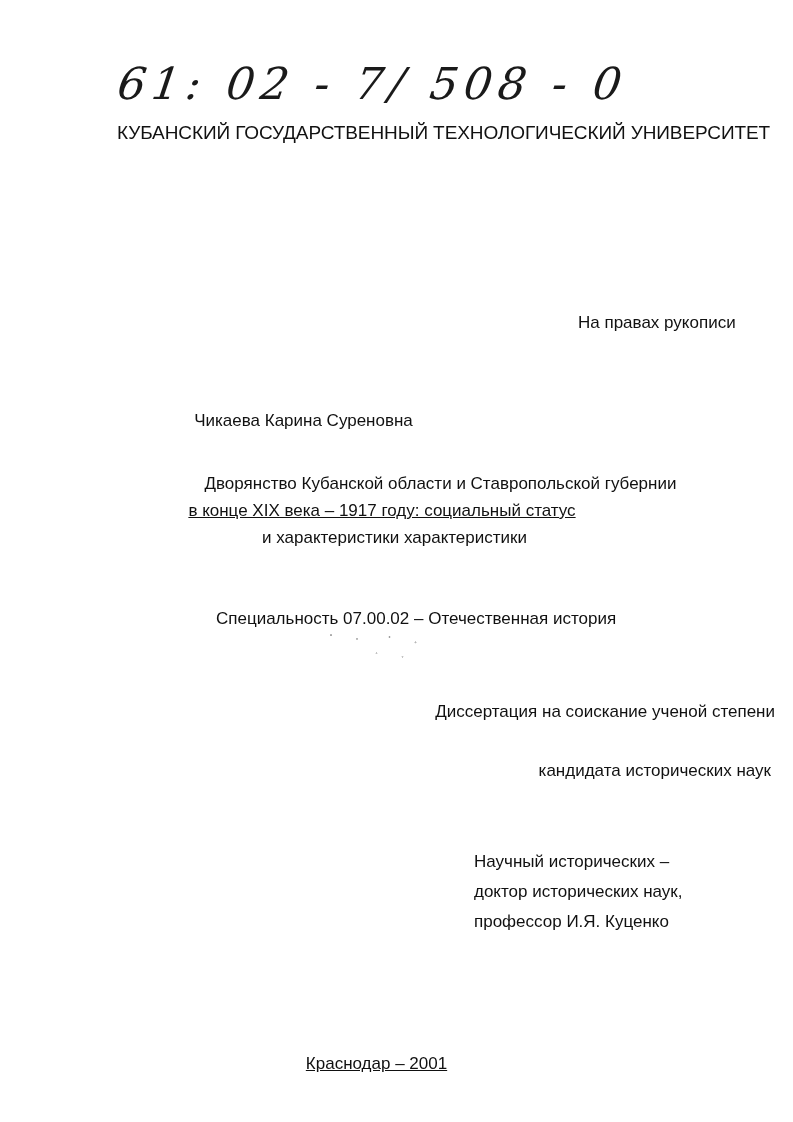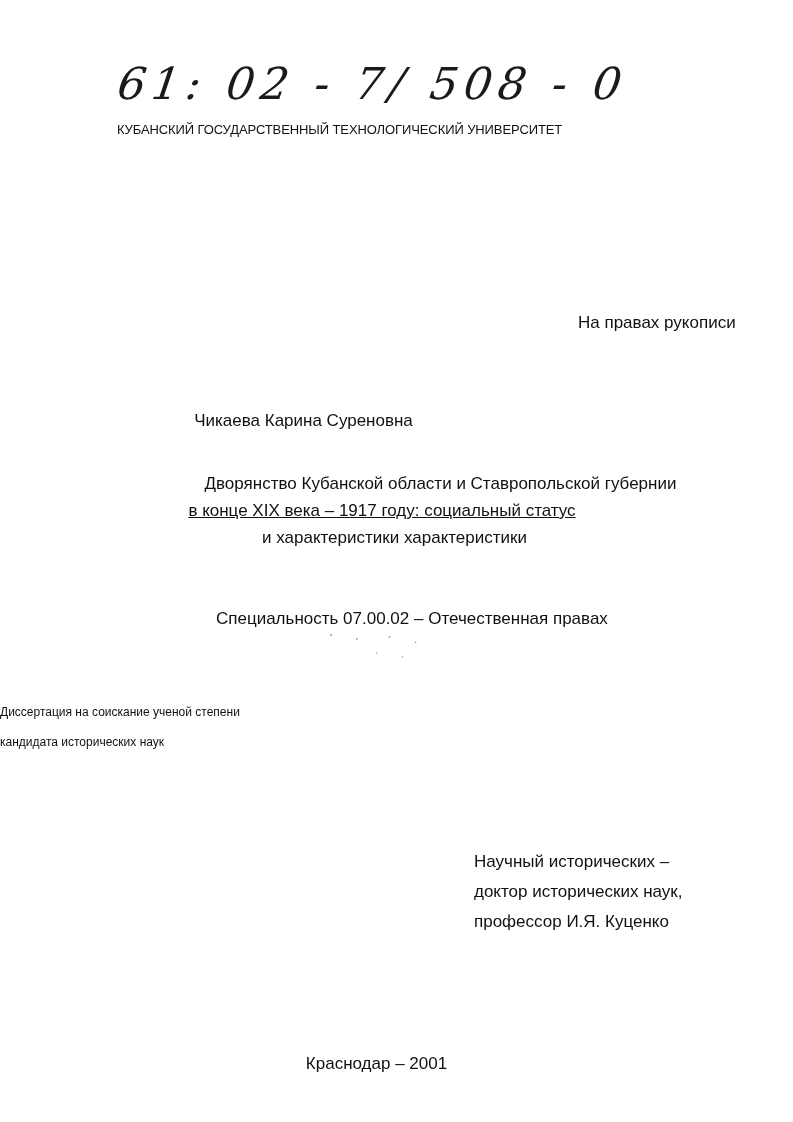--- a/index.html
+++ b/index.html
@@ -27,21 +27,21 @@
       font-family: "DejaVu Serif", serif;
       font-style: italic;
       font-size: 44px;
       letter-spacing: 6px;
       color: #1a1a1a;
       transform: skewX(-8deg);
       line-height: 1;
     }
     .university {
       left: 117px; top: 122px;
-      font-size: 13px;
+      font-size: 19px;
       letter-spacing: -0.1px;
     }
     .rights {
       left: 578px; top: 293px;
       font-size: 17px;
       margin-top: 20px;
     }
     .author {
       left: 0; width: 627px; top: 411px;
       text-align: center;
@@ -70,37 +70,37 @@
         radial-gradient(circle at 10% 20%, #888 0.8px, transparent 1.2px),
         radial-gradient(circle at 30% 30%, #999 0.8px, transparent 1.2px),
         radial-gradient(circle at 55% 25%, #777 0.8px, transparent 1.2px),
         radial-gradient(circle at 75% 40%, #999 0.8px, transparent 1.2px),
         radial-gradient(circle at 45% 70%, #aaa 0.8px, transparent 1.2px),
         radial-gradient(circle at 65% 80%, #aaa 0.8px, transparent 1.2px);
       opacity: 0.7;
     }
     .dissertation {
       left: 0; width: 775px; top: 697px;
-      text-align: left;
-      font-size: 12px;
+      text-align: right;
+      font-size: 17px;
       line-height: 30px;
     }
     .dissertation .d1 { display: block; padding-left: 0px; }
-    .dissertation .d2 { display: block; padding-right: 4px; }
+    .dissertation .d2 { display: block; padding-right: 4px; margin-top: 29px; }
     .supervisor {
       left: 474px; top: 847px;
       font-size: 17px;
       line-height: 30px;
     }
     .supervisor span { display: block; }
     .city {
       left: 0; width: 793px; top: 1054px;
       text-align: center;
       font-size: 17px;
-      padding-right: 40px; box-sizing: border-box;
+      padding-right: 40px; box-sizing: border-box; text-decoration: underline;
     }
   </style>
 </head>
 <body>
 
 <div class="page">
 
   <div class="abs handwritten">61: 02 - 7/ 508 - 0</div>
 
   <div class="abs university">КУБАНСКИЙ ГОСУДАРСТВЕННЫЙ ТЕХНОЛОГИЧЕСКИЙ УНИВЕРСИТЕТ</div>
@@ -108,21 +108,21 @@
   <div class="abs rights">На правах рукописи</div>
 
   <div class="abs author">Чикаева Карина Суреновна</div>
 
   <div class="abs title-block">
     <span class="ln1">Дворянство Кубанской области и Ставропольской губернии</span>
     <span class="ln2">в конце XIX века – 1917 году: социальный статус</span>
     <span class="ln3">и характеристики характеристики</span>
   </div>
 
-  <div class="abs specialty">Специальность 07.00.02 – Отечественная правах</div>
+  <div class="abs specialty">Специальность 07.00.02 – Отечественная история</div>
   <div class="specks"></div>
 
   <div class="abs dissertation">
     <span class="d1">Диссертация на соискание ученой степени</span>
     <span class="d2">кандидата исторических наук</span>
   </div>
 
   <div class="abs supervisor">
     <span>Научный исторических –</span>
     <span>доктор исторических наук,</span>

